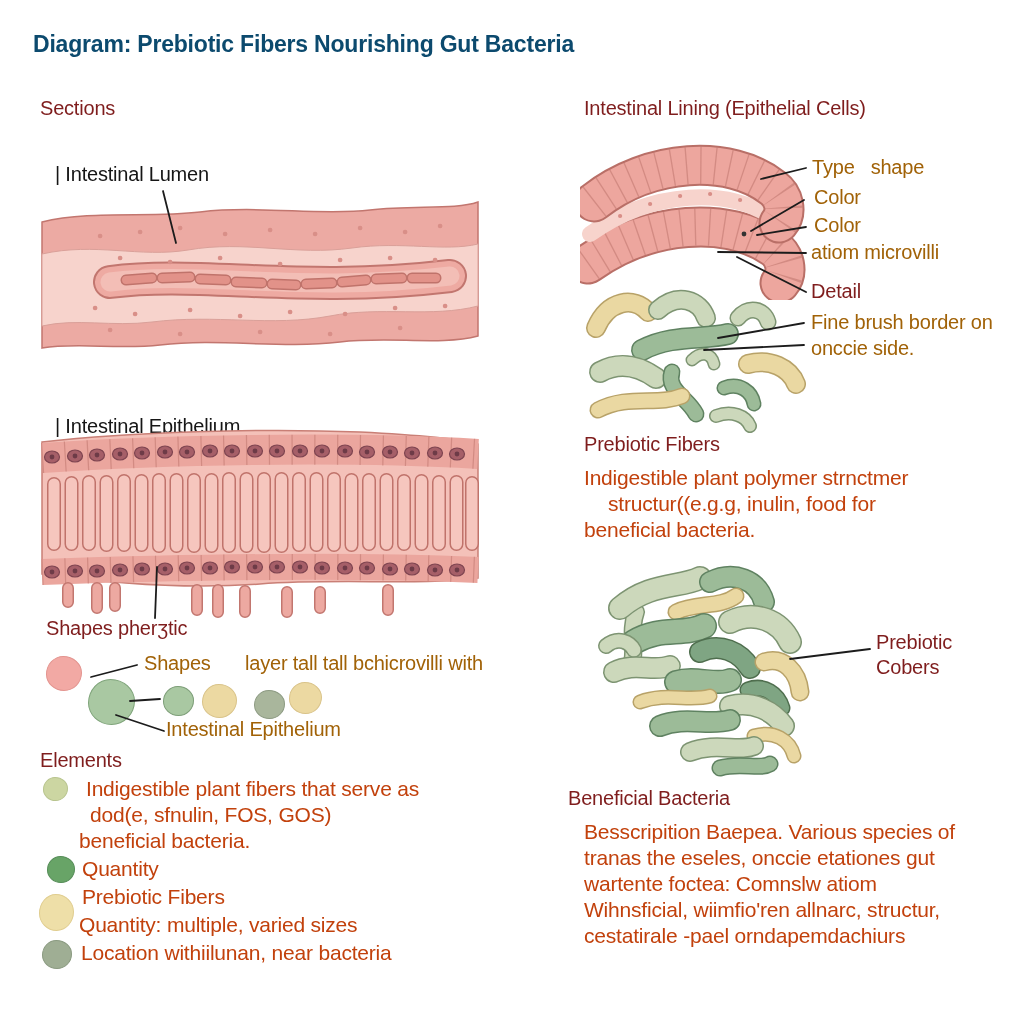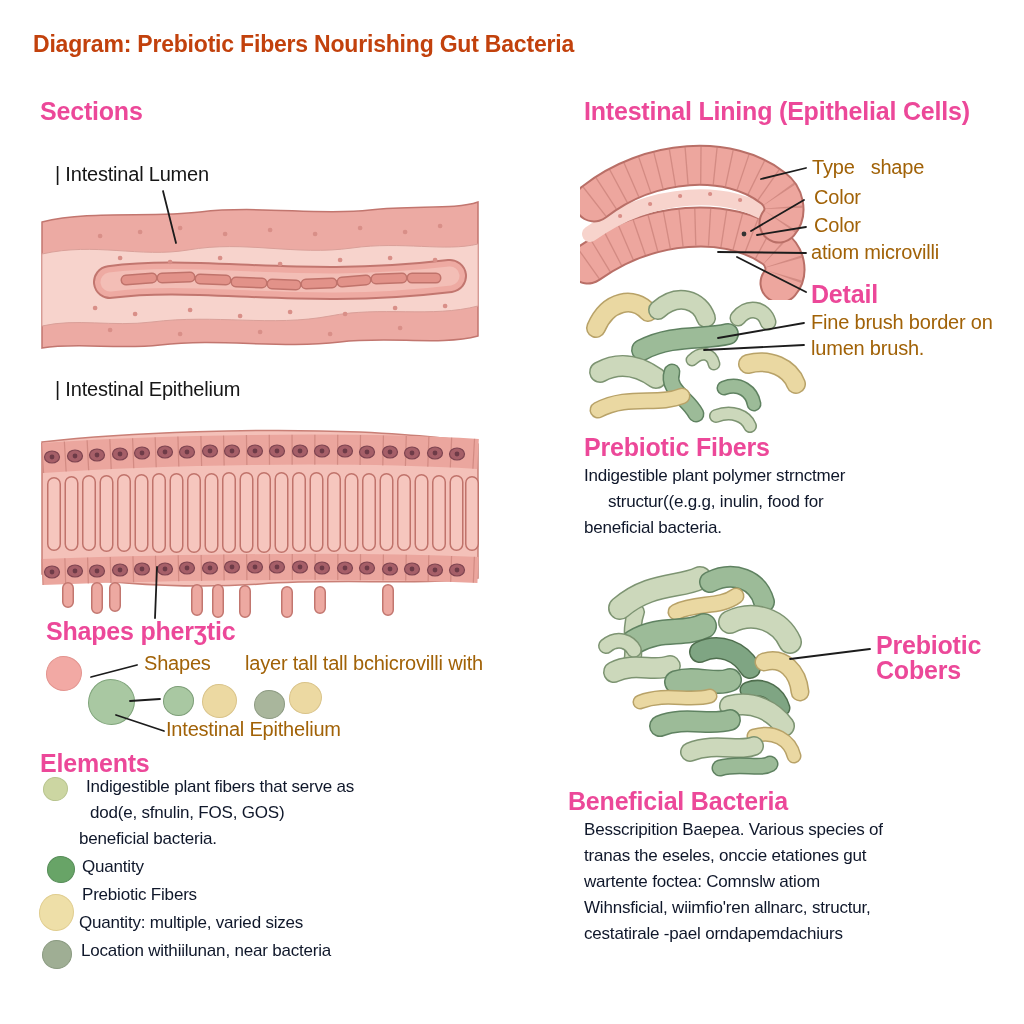--- a/index.html
+++ b/index.html
@@ -3,25 +3,25 @@
 <meta charset="utf-8">
 <style>
   html,body{margin:0;padding:0}
   body{
     width:1024px;height:1024px;position:relative;overflow:hidden;
     background:#ffffff;color:#1f1f1f;
     font-family:"Liberation Sans","DejaVu Sans",sans-serif;
     letter-spacing:-0.2px;
   }
   .abs{position:absolute;white-space:nowrap}
-  .h1{font-size:23px;font-weight:bold;color:#c2410c}
-  .h2{font-size:25px;font-weight:bold;color:#ec4899}
+  .h1{font-size:23px;font-weight:bold;color:#0c4a6e}
+  .h2{font-size:20px;font-weight:normal;color:#7f1d1d}
   .h3{font-size:20px;font-weight:normal;color:#161616}
   .t{font-size:20px;color:#a16207}
-  .p{font-size:17px;color:#0f172a}
+  .p{font-size:21px;color:#c2410c}
   .pre{white-space:pre}
   .blob{position:absolute;border-radius:48% 52% 50% 50%/52% 48% 52% 48%}
   svg{position:absolute;display:block}
 </style>
 </head>
 <body>
 
 <div class="abs h1" style="left:33px;top:31px">Diagram: Prebiotic Fibers Nourishing Gut Bacteria</div>
 <div class="abs h2" style="left:40px;top:97px">Sections</div>
 <div class="abs h2" style="left:584px;top:97px">Intestinal Lining (Epithelial Cells)</div>
@@ -33,21 +33,21 @@
   <path d="M2,66 C55,54 100,70 148,62 C205,52 255,68 312,60 C362,53 405,64 438,56 L438,118 C392,130 340,118 290,128 C232,139 175,126 112,134 C72,139 36,130 2,138 Z" fill="#f7d3cc" stroke="#daa099" stroke-width="1"></path>
   <path d="M70,94 C160,82 260,106 410,88" fill="none" stroke="#c2766f" stroke-width="34" stroke-linecap="round"></path>
   <path d="M70,94 C160,82 260,106 410,88" fill="none" stroke="#eeaaa2" stroke-width="30" stroke-linecap="round"></path>
   <path d="M70,94 C160,82 260,106 410,88" fill="none" stroke="#f3beb6" stroke-width="19" stroke-linecap="round"></path>
   <path d="M86,92 l26,-2 M122,90 l28,-1 M160,91 l26,1 M196,94 l26,1 M232,96 l24,1 M266,96 l26,-1 M302,94 l24,-2 M336,91 l26,-1 M372,90 l24,0" fill="none" stroke="#c0736b" stroke-width="11" stroke-linecap="round"></path>
   <path d="M86,92 l26,-2 M122,90 l28,-1 M160,91 l26,1 M196,94 l26,1 M232,96 l24,1 M266,96 l26,-1 M302,94 l24,-2 M336,91 l26,-1 M372,90 l24,0" fill="none" stroke="#e29289" stroke-width="8" stroke-linecap="round"></path>
   <path d="M60,48 h.2 M100,44 h.2 M140,40 h.2 M185,46 h.2 M230,42 h.2 M275,46 h.2 M320,40 h.2 M365,44 h.2 M400,38 h.2 M80,70 h.2 M130,74 h.2 M180,70 h.2 M240,76 h.2 M300,72 h.2 M350,70 h.2 M395,72 h.2" stroke="#d98f88" stroke-width="4.5" stroke-linecap="round"></path>
   <path d="M55,120 h.2 M95,126 h.2 M150,122 h.2 M200,128 h.2 M250,124 h.2 M305,126 h.2 M355,120 h.2 M405,118 h.2 M70,142 h.2 M140,146 h.2 M220,144 h.2 M290,146 h.2 M360,140 h.2" stroke="#d98f88" stroke-width="4.5" stroke-linecap="round"></path>
 </svg>
 
-<div class="abs h3" style="left:55px;top:378px">| Intestinal Epithelium</div>
+<div class="abs h3" style="left:55px;top:415px">| Intestinal Epithelium</div>
 
 <svg style="left:40px;top:426px" width="440" height="192" viewBox="0 0 440 192">
   <defs>
     <g id="nuc">
       <ellipse rx="7.5" ry="6" fill="#a65f68" stroke="#7e4450" stroke-width="1.2"></ellipse>
       <circle r="2.4" fill="#6d3b47"></circle>
     </g>
   </defs>
   <path d="M2,16 C90,6 220,2 320,6 C380,9 420,13 438,18 L438,152 C380,160 300,152 220,158 C140,164 60,156 2,148 Z" fill="#f4c1b9" stroke="#c97f76" stroke-width="1.5"></path>
   <path d="M2,32 C120,24 300,20 438,28" fill="none" stroke="#eba69e" stroke-width="30"></path>
@@ -136,21 +136,21 @@
   <path d="M14,70 C70,26 150,22 193,56 C204,64 208,80 199,91" fill="none" stroke="#eda69e" stroke-width="37" stroke-linecap="round"></path>
   <path d="M14,70 C70,26 150,22 193,56 C204,64 208,80 199,91" fill="none" stroke="#b96f67" stroke-width="37" stroke-dasharray="1.3 13" opacity="0.5"></path>
 </svg>
 
 <div class="abs t pre" style="left:812px;top:156px">Type   shape</div>
 <div class="abs t" style="left:814px;top:186px">Color</div>
 <div class="abs t" style="left:814px;top:214px">Color</div>
 <div class="abs t" style="left:811px;top:241px">atiom microvilli</div>
 <div class="abs h2" style="left:811px;top:280px">Detail</div>
 <div class="abs t" style="left:811px;top:311px">Fine brush border on</div>
-<div class="abs t" style="left:811px;top:337px">lumen brush.</div>
+<div class="abs t" style="left:811px;top:337px">onccie side.</div>
 
 <svg style="left:576px;top:276px" width="240" height="158" viewBox="0 0 240 158">
   <g fill="none" stroke-linecap="round">
     <path d="M20,52 C32,24 58,20 72,36" stroke="#b8a268" stroke-width="20"></path>
       <path d="M20,52 C32,24 58,20 72,36" stroke="#ead8a2" stroke-width="17"></path>
     <path d="M82,34 C102,16 124,24 130,42" stroke="#7d9472" stroke-width="20"></path>
       <path d="M82,34 C102,16 124,24 130,42" stroke="#ccd8bb" stroke-width="17"></path>
     <path d="M66,74 C96,58 128,64 152,58" stroke="#5f8261" stroke-width="22"></path>
       <path d="M66,74 C96,58 128,64 152,58" stroke="#9cbb98" stroke-width="19"></path>
     <path d="M162,42 C172,30 188,32 192,46" stroke="#7d9472" stroke-width="17"></path>

